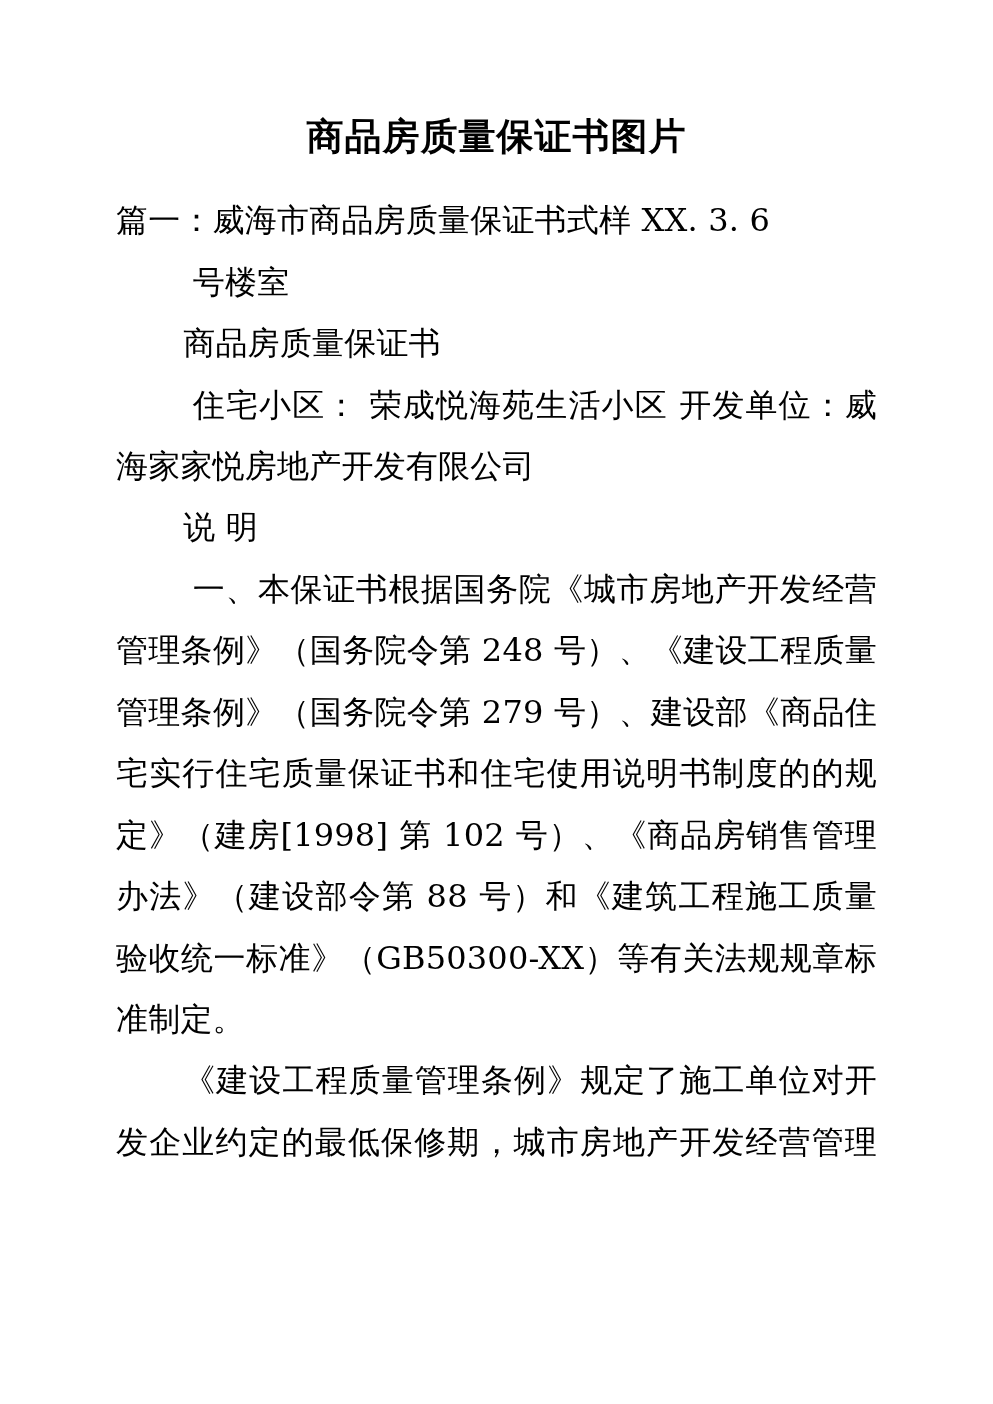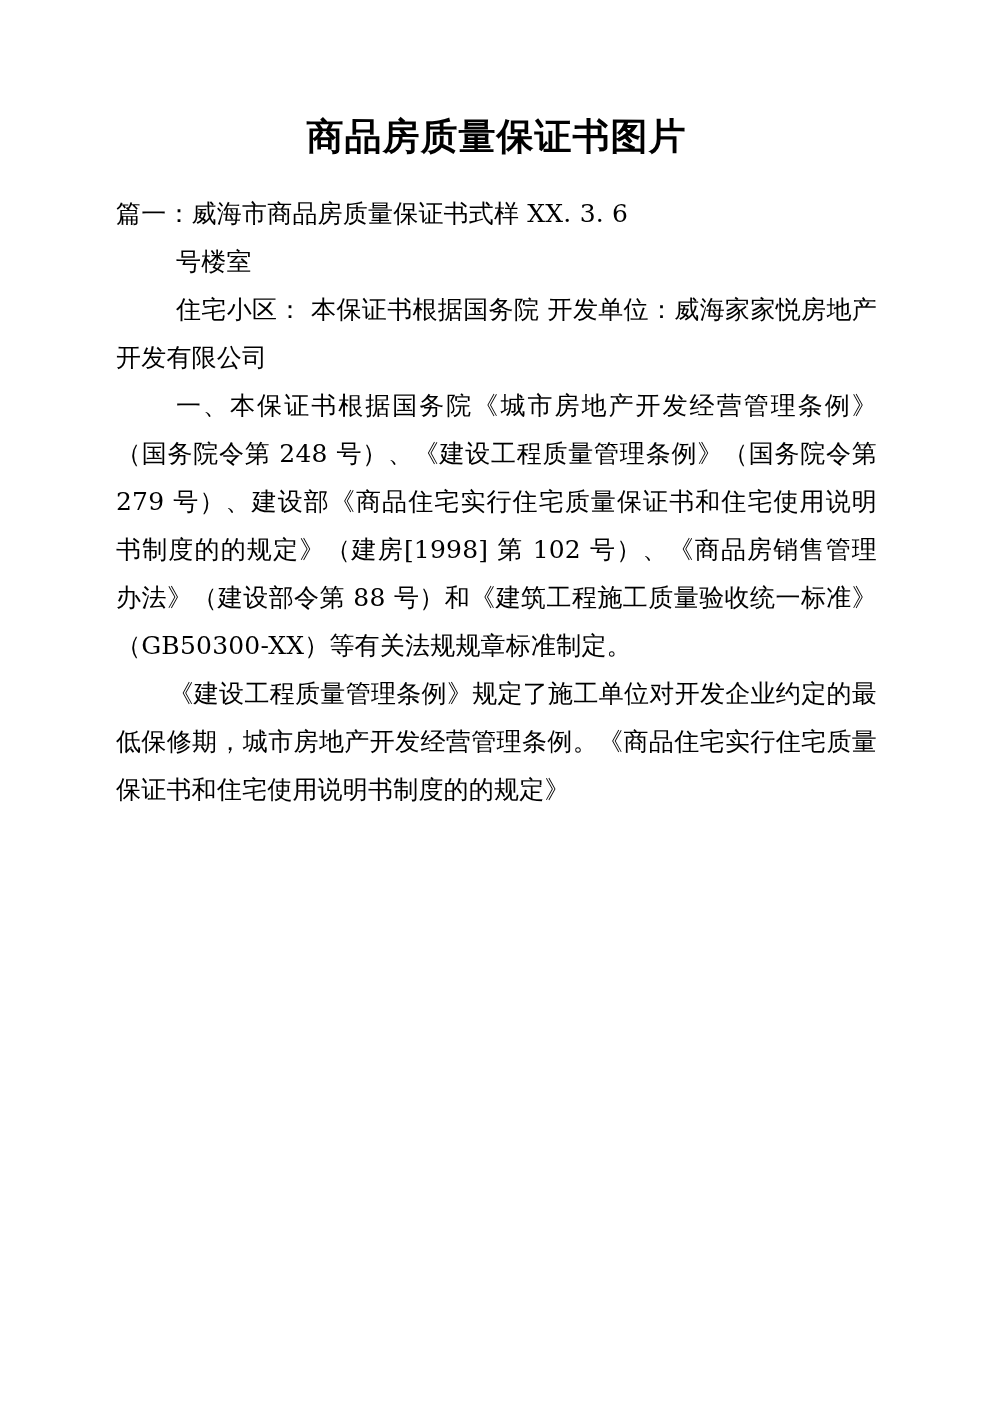--- a/index.html
+++ b/index.html
@@ -26,21 +26,21 @@
   .doc-title {
     font-family: "DejaVu Sans", "Liberation Sans", sans-serif;
     font-weight: bold;
     font-size: 37px;
     line-height: 1.25;
     text-align: center;
     letter-spacing: 1px;
     margin: 18px 0 30px 0;
   }
   .body-text {
-    font-size: 25px;
+    font-size: 32px;
     line-height: 1.92;
     text-align: justify;
     text-justify: inter-ideograph;
     letter-spacing: 0.2px;
   }
   p.para {
     margin: 0;
     padding: 0;
   }
   .indent-0 { text-indent: 0; }
@@ -48,17 +48,19 @@
   .indent-2 { text-indent: 2.4em; }
 </style>
 </head>
 <body>
 
 <div class="page">
   <h1 class="doc-title">商品房质量保证书图片</h1>
   <div class="body-text">
     <p class="para indent-0">篇一：威海市商品房质量保证书式样 XX. 3. 6</p>
     <p class="para indent-2">号楼室</p>
-    <p class="para indent-2">住宅小区： 本保证书根据国务院 开发单位：威海家家悦房地产开发有限公司</p>
+    <p class="para indent-1">商品房质量保证书</p>
+    <p class="para indent-2">住宅小区： 荣成悦海苑生活小区 开发单位：威海家家悦房地产开发有限公司</p>
+    <p class="para indent-1">说 明</p>
     <p class="para indent-2">一、本保证书根据国务院《城市房地产开发经营管理条例》（国务院令第 248 号）、《建设工程质量管理条例》（国务院令第 279 号）、建设部《商品住宅实行住宅质量保证书和住宅使用说明书制度的的规定》（建房[1998] 第 102 号）、《商品房销售管理办法》（建设部令第 88 号）和《建筑工程施工质量验收统一标准》（GB50300-XX）等有关法规规章标准制定。</p>
     <p class="para indent-1">《建设工程质量管理条例》规定了施工单位对开发企业约定的最低保修期，城市房地产开发经营管理条例。《商品住宅实行住宅质量保证书和住宅使用说明书制度的的规定》</p>
   </div>
 </div>
 
 </body></html>

